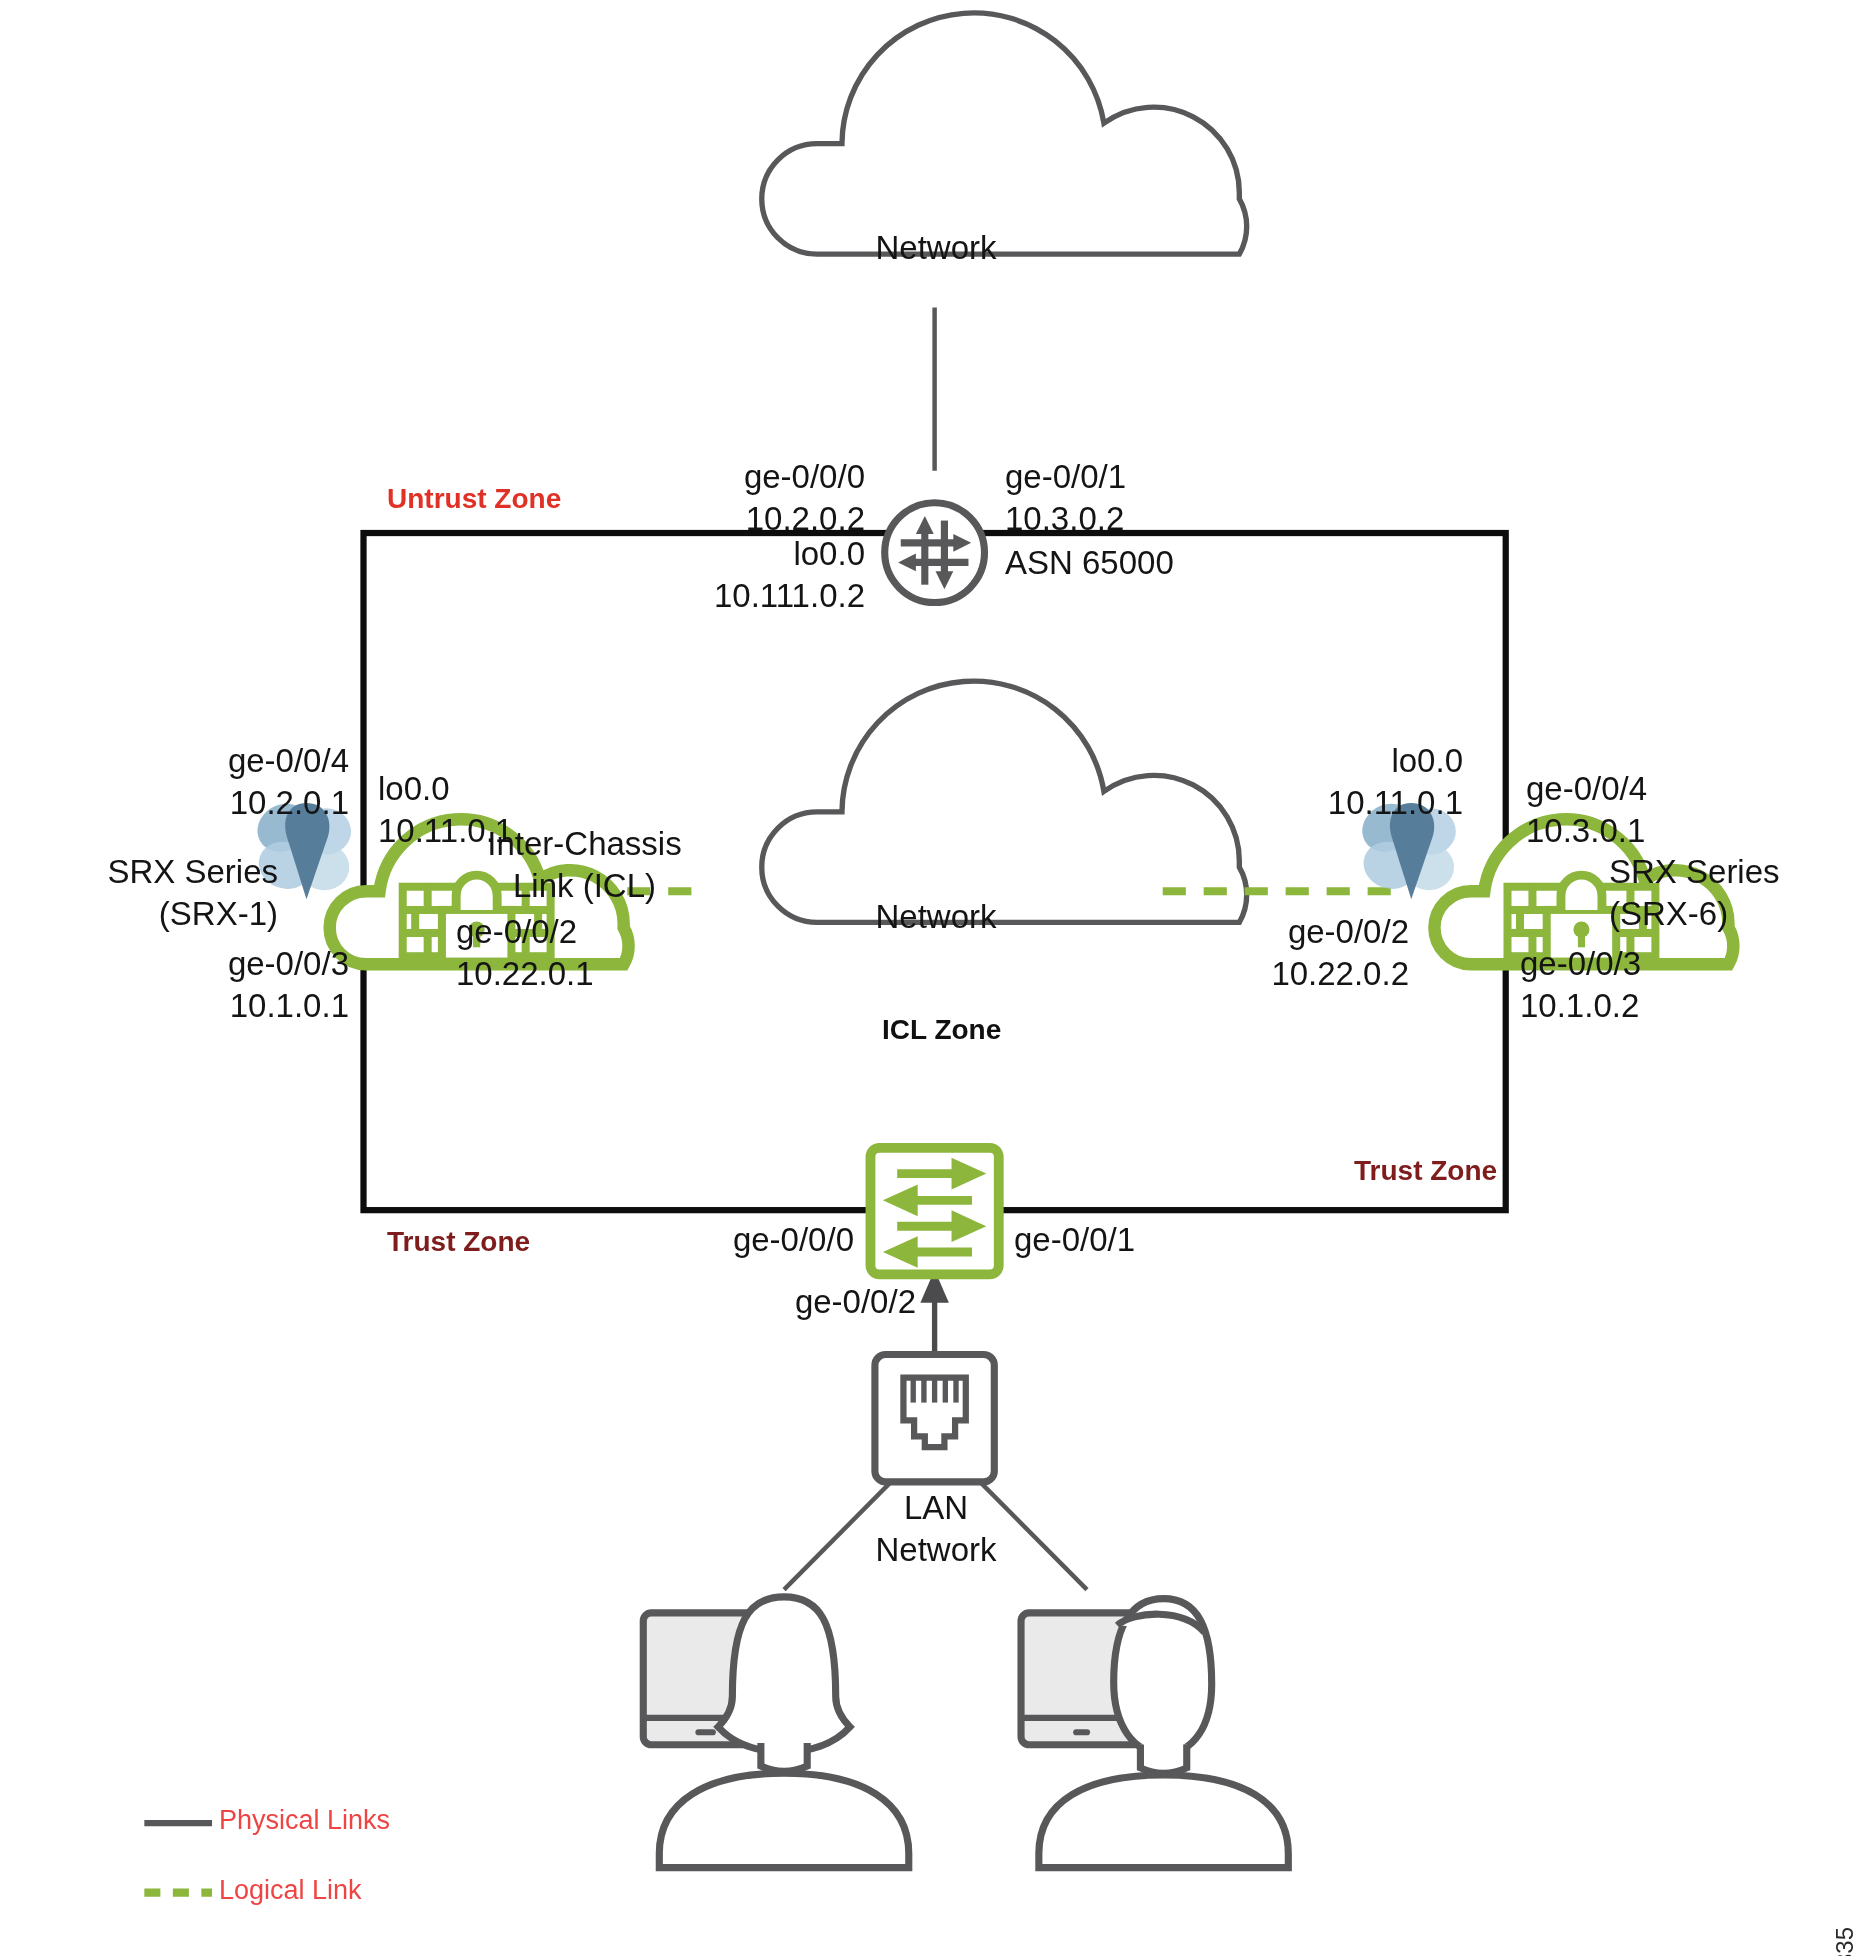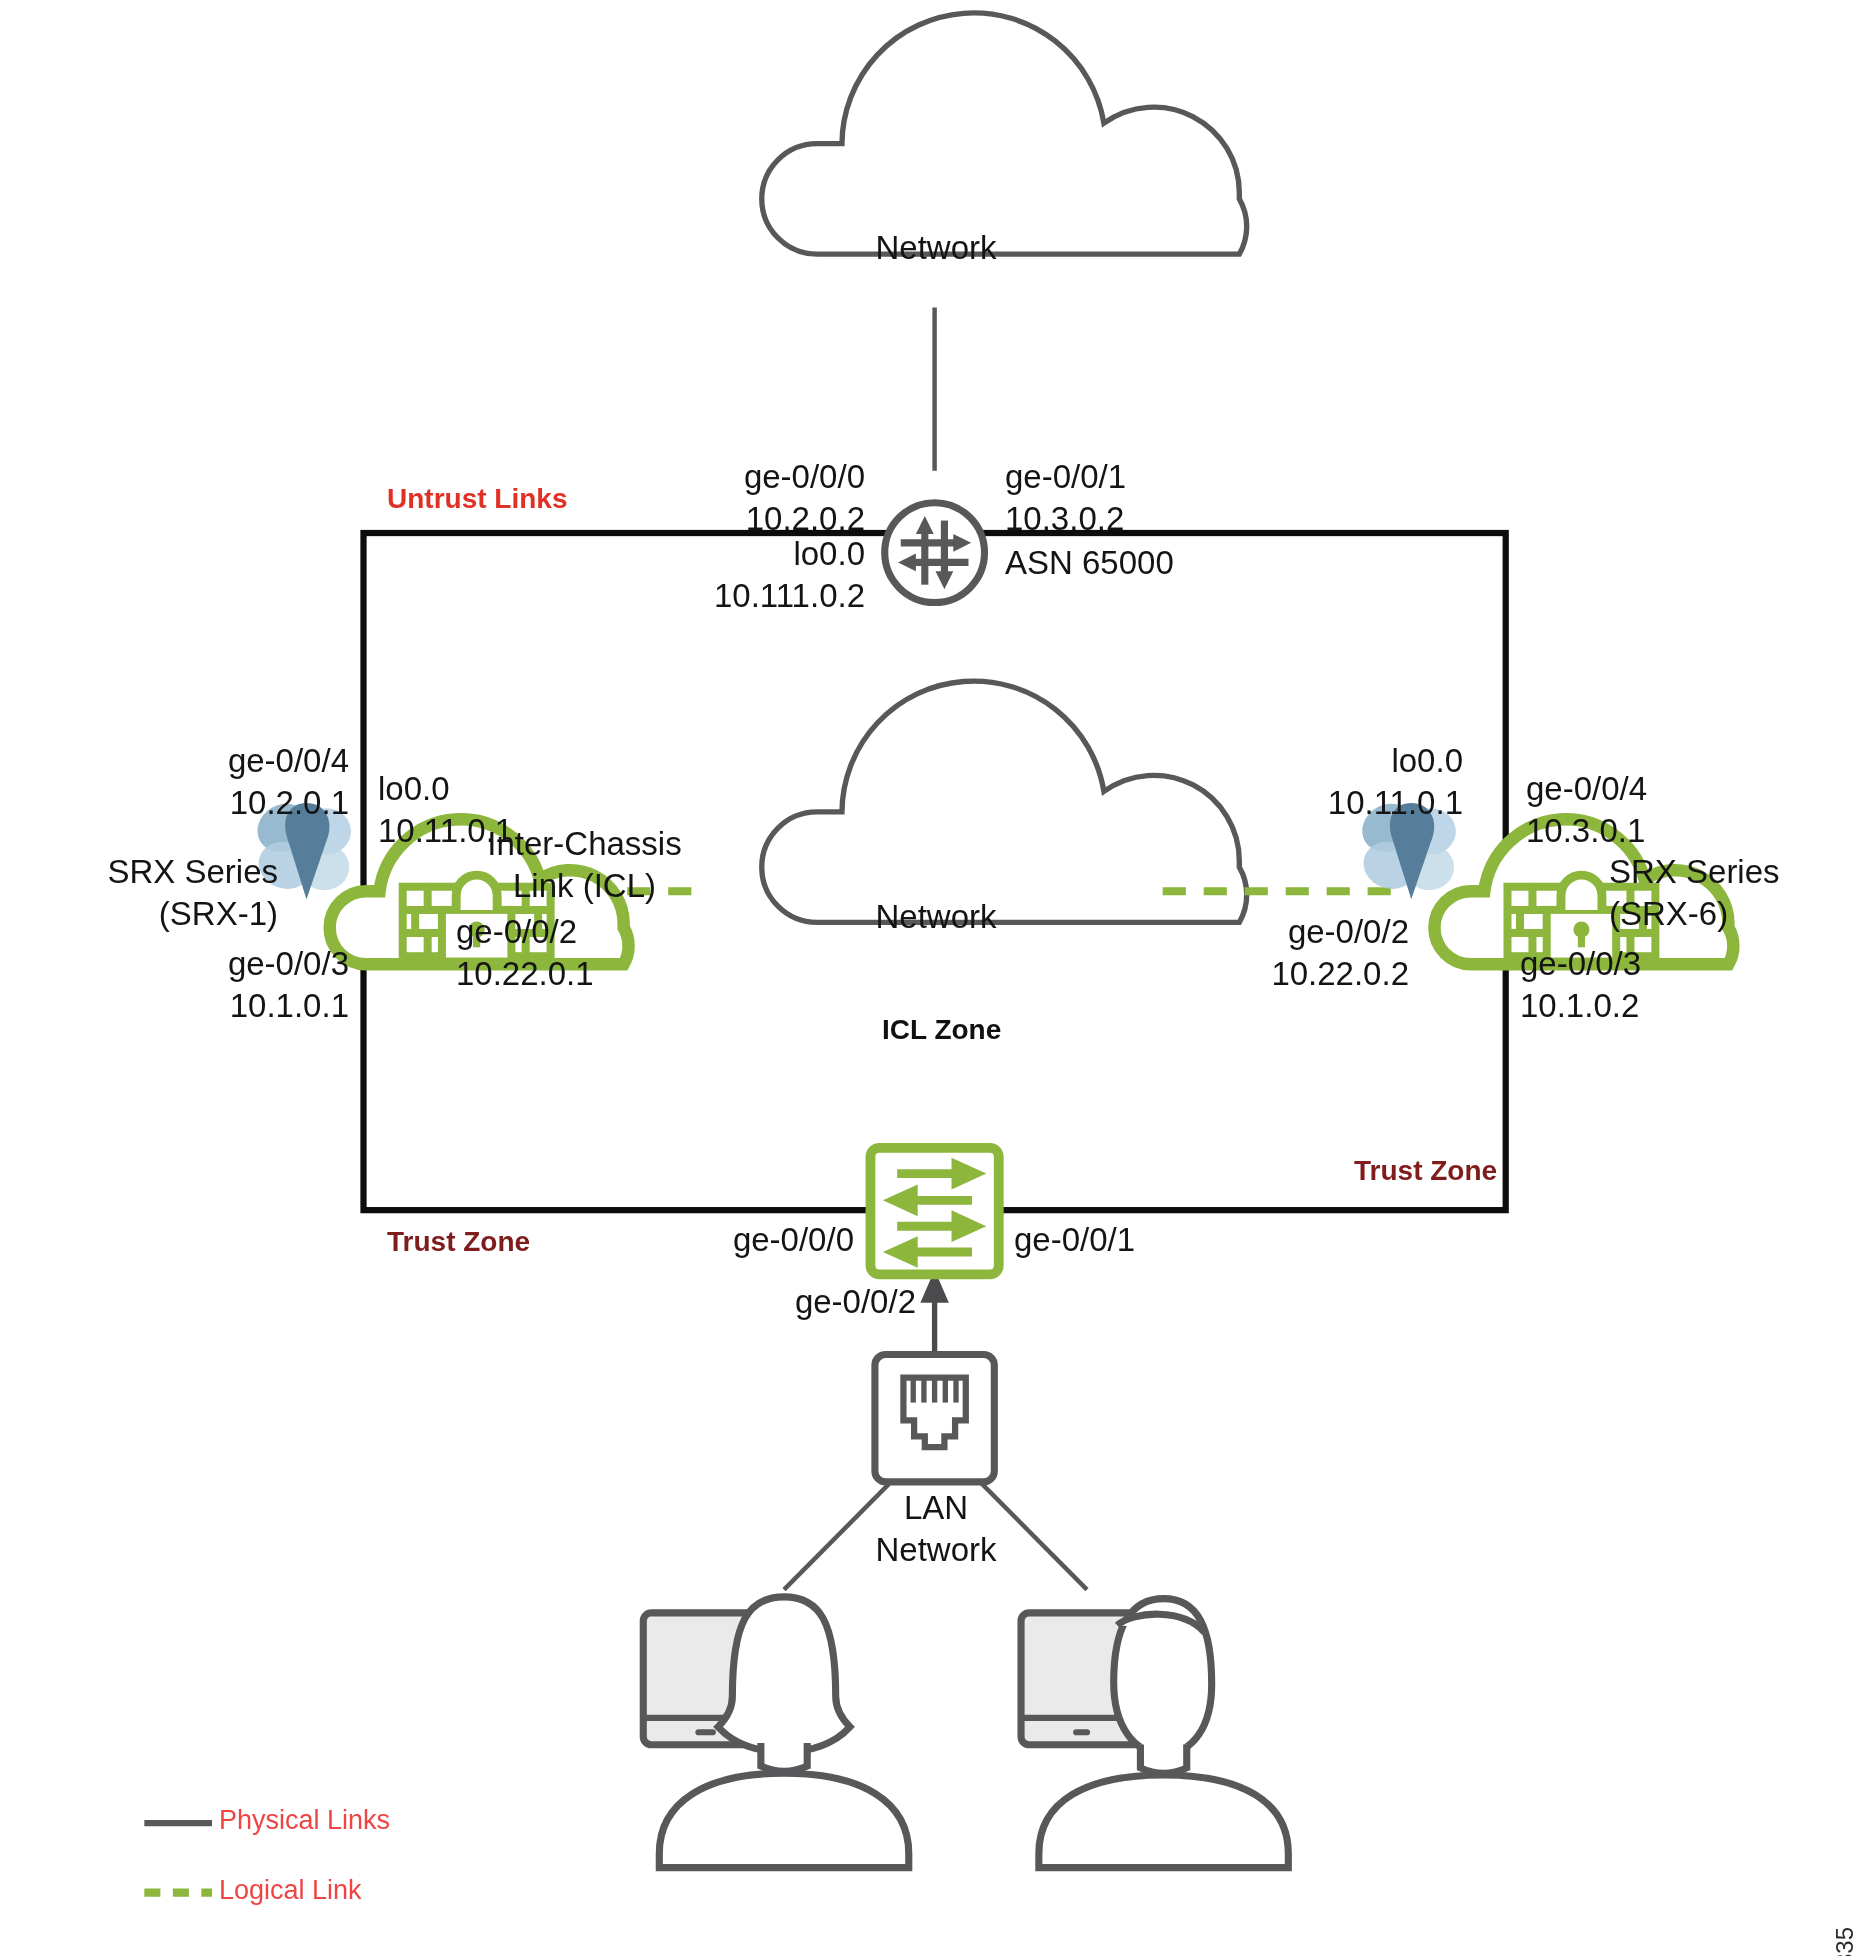--- a/index.html
+++ b/index.html
@@ -235,21 +235,21 @@
       </g>
     </g>
 
     <line x1="162" y1="2046" x2="238" y2="2046" stroke="#58585a" stroke-width="7"></line>
     <line x1="162" y1="2124" x2="238" y2="2124" stroke="#8CB63C" stroke-width="9" stroke-dasharray="18 14" stroke-linecap="butt"></line>
   </svg>
 
   <div class="lbl c" style="left:838px;top:227px;width:196px;">Network</div>
   <div class="lbl c" style="left:838px;top:896px;width:196px;">Network</div>
 
-  <div class="zone untrust" style="left:387px;top:483px;">Untrust Links</div>
+  <div class="zone untrust" style="left:387px;top:483px;">Untrust Zone</div>
   <div class="zone icl" style="left:882px;top:1014px;">ICL Zone</div>
   <div class="zone trust" style="left:1354px;top:1155px;">Trust Zone</div>
   <div class="zone trust" style="left:387px;top:1226px;">Trust Zone</div>
 
   <div class="lbl r" style="left:624px;top:456px;width:241px;">ge-0/0/0
 10.2.0.2</div>
   <div class="lbl l" style="left:1005px;top:456px;width:267px;">ge-0/0/1
 10.3.0.2</div>
   <div class="lbl r" style="left:624px;top:533px;width:241px;">lo0.0
 10.111.0.2</div>

